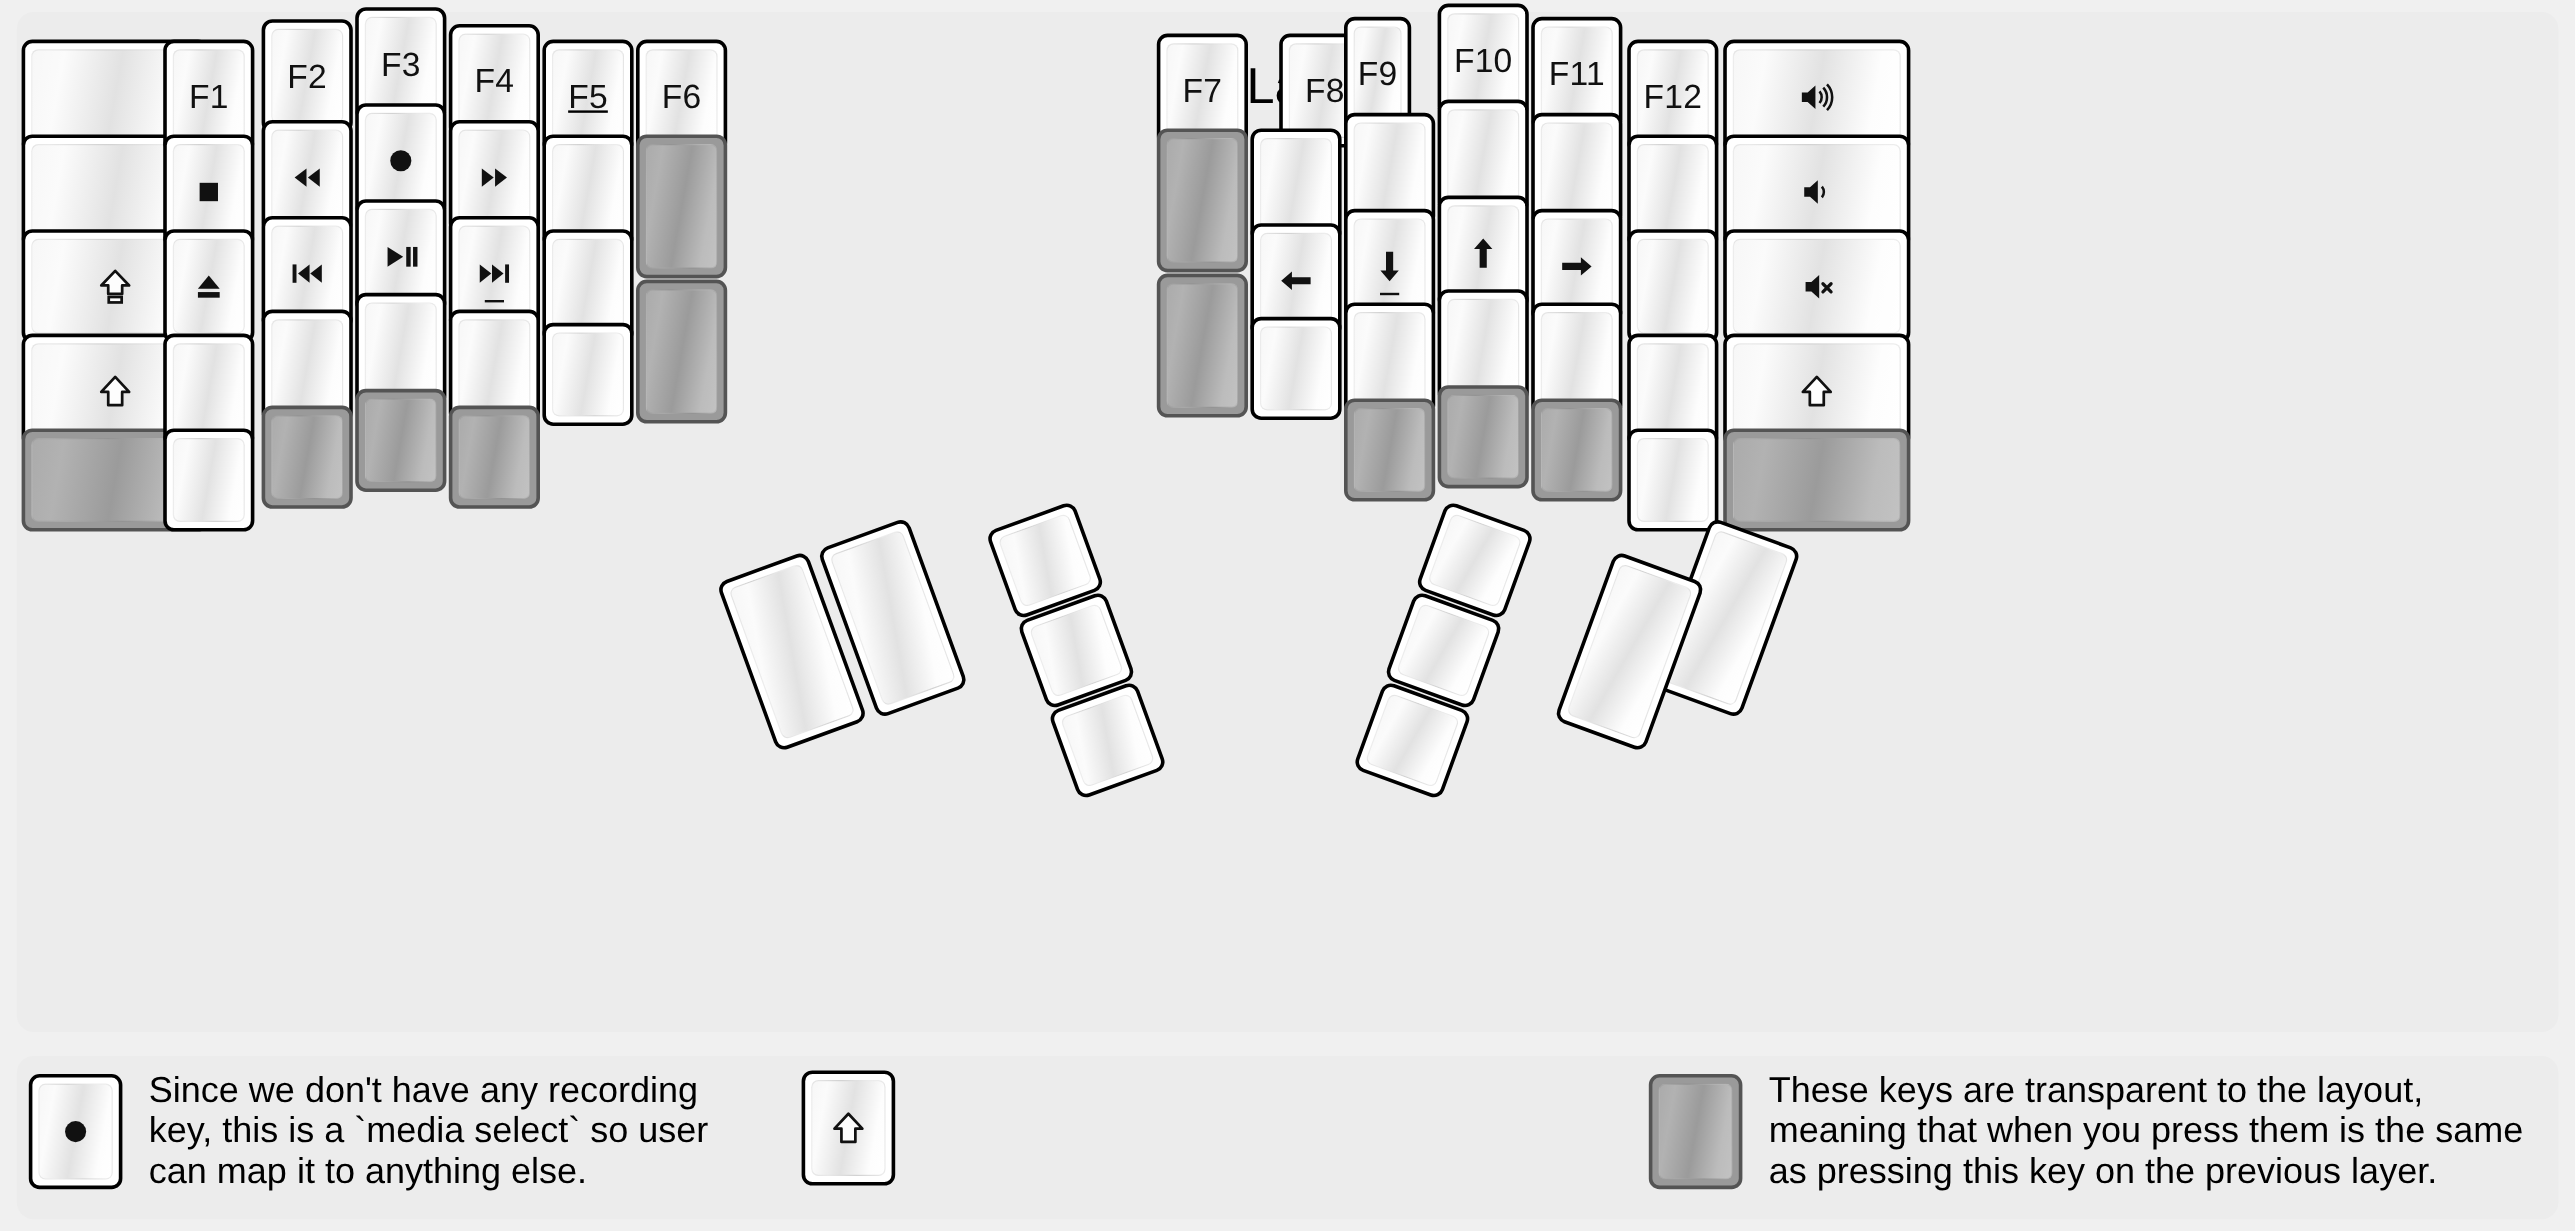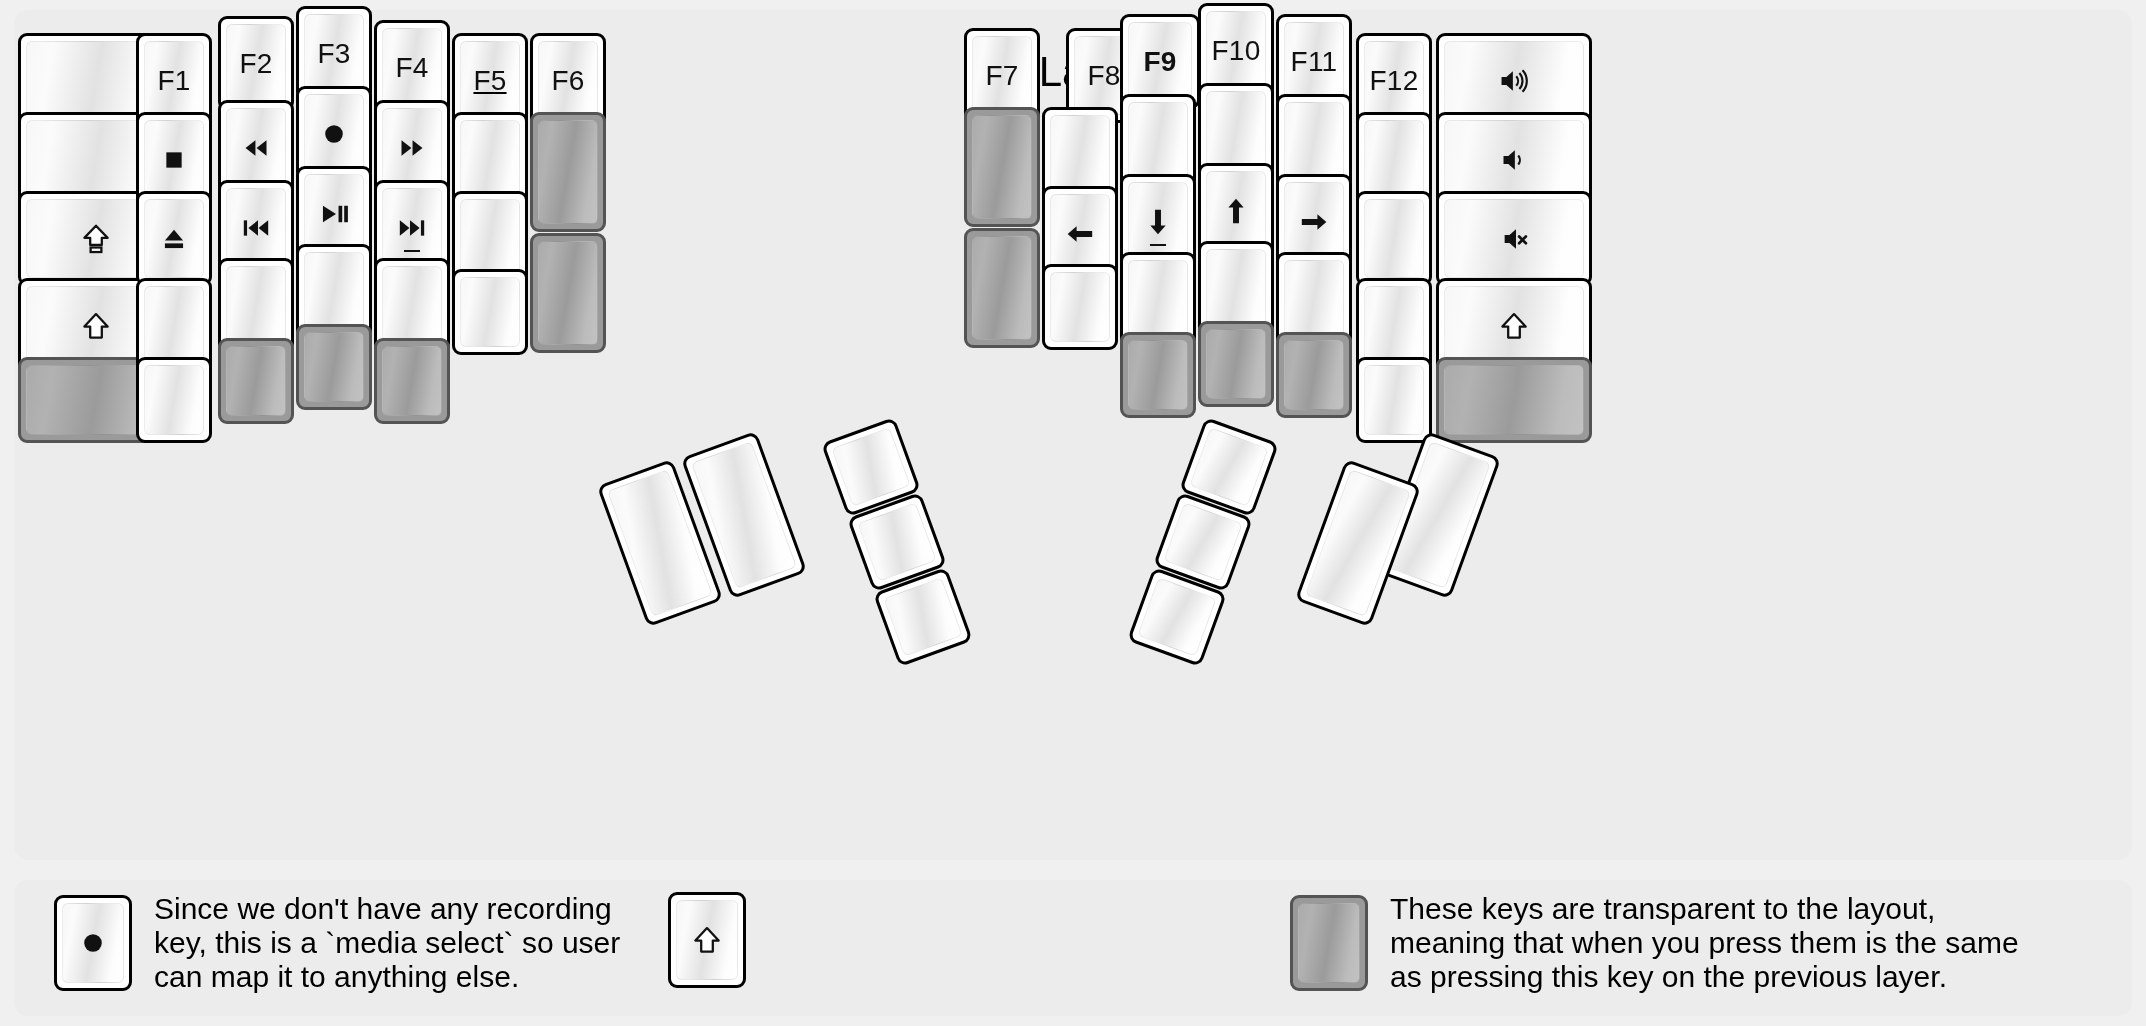--- a/index.html
+++ b/index.html
@@ -270,21 +270,21 @@
       <div class="key" style="left: 1042px; top: 186px; width: 76px; height: 95px;">
         <div class="cap">
           <svg width="34" height="34" viewBox="0 0 24 24" fill="#111">
             <path d="M3.3 12 L9.6 6.6 V9.9 H20.6 V14.1 H9.6 V17.4 Z"></path>
           </svg>
         </div>
       </div>
       <div class="key" style="left: 1042px; top: 264px; width: 76px; height: 86px;">
         <div class="cap"></div>
       </div>
-      <div class="key" style="left: 1120px; top: 14px; width: 80px; height: 95px; font-weight: bold;">
+      <div class="key" style="left: 1120px; top: 14px; width: 56px; height: 95px;">
         <div class="cap">
           <span class="flab">F9</span>
         </div>
       </div>
       <div class="key" style="left: 1120px; top: 94px; width: 76px; height: 95px;">
         <div class="cap"></div>
       </div>
       <div class="key" style="left: 1120px; top: 174px; width: 76px; height: 95px;">
         <div class="cap">
           <svg width="34" height="34" viewBox="0 0 24 24" fill="#111">
@@ -421,42 +421,42 @@
       <div class="key" style="left: 1164px; top: 503px; width: 78px; height: 78px; transform: rotate(20deg);">
         <div class="cap"></div>
       </div>
       <div class="key" style="left: 1138px; top: 578px; width: 78px; height: 78px; transform: rotate(20deg);">
         <div class="cap"></div>
       </div>
     </div>
 
   <div class="panel" id="legend-panel"></div>
   <div id="legend-layer">
-      <div class="legend-item" style="left: 24px; top: 892px; margin-left: 30px;">
+      <div class="legend-item" style="left: 24px; top: 892px;">
         <div class="legend-key">
           <div class="cap">
             <svg width="34" height="34" viewBox="0 0 24 24" fill="#111">
               <circle cx="12" cy="12" r="6.2"></circle>
             </svg>
           </div>
         </div>
         <div class="legend-text">Since we don't have any recording
 key, this is a `media select` so user
 can map it to anything else.</div>
       </div>
       <div class="legend-item" style="left: 668px; top: 892px;">
         <div class="legend-key">
           <div class="cap">
             <svg width="34" height="34" viewBox="0 0 24 24" fill="#111">
               <path d="M12 3.6 L20.2 12.4 H16.1 V20.2 H7.9 V12.4 H3.8 Z" fill="#fdfdfd" stroke="#111" stroke-width="1.6" stroke-linejoin="round"></path>
             </svg>
           </div>
         </div>
       </div>
-      <div class="legend-item" style="left: 1260px; top: 892px; padding-left: 30px;">
+      <div class="legend-item" style="left: 1344px; top: 892px; padding-left: 30px;">
         <div class="legend-key trans">
           <div class="cap"></div>
         </div>
         <div class="legend-text">These keys are transparent to the layout,
 meaning that when you press them is the same
 as pressing this key on the previous layer.</div>
       </div>
     </div>
 
 </div>

